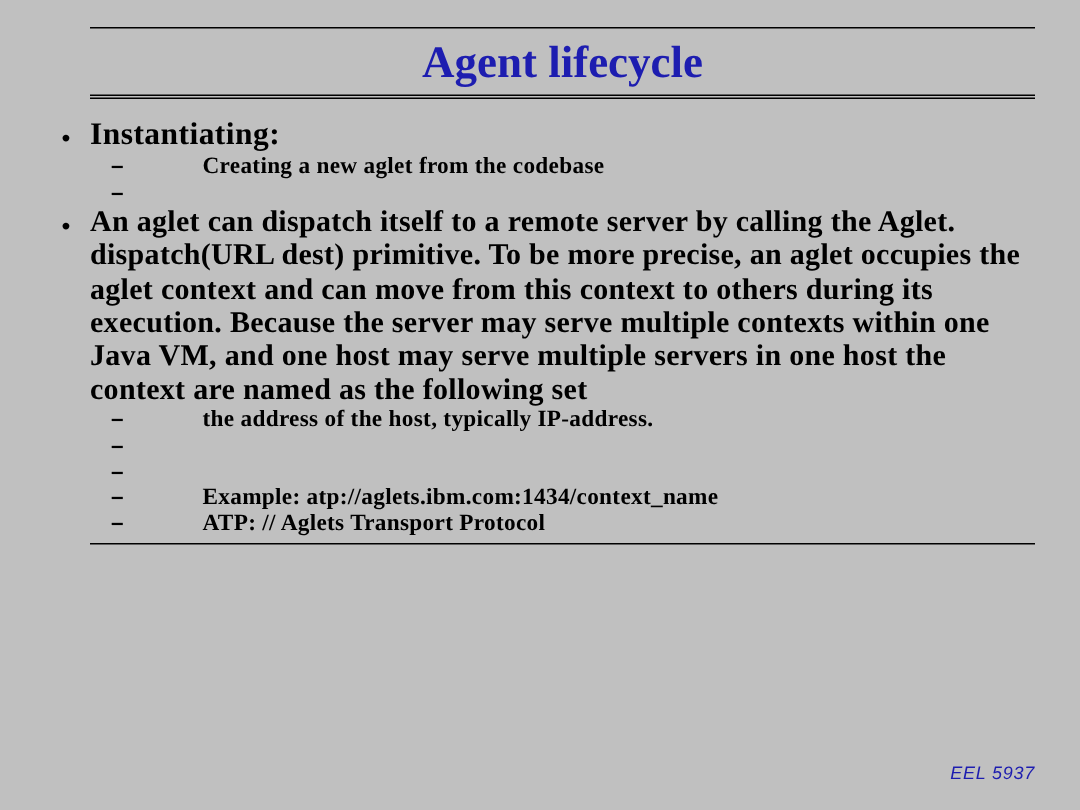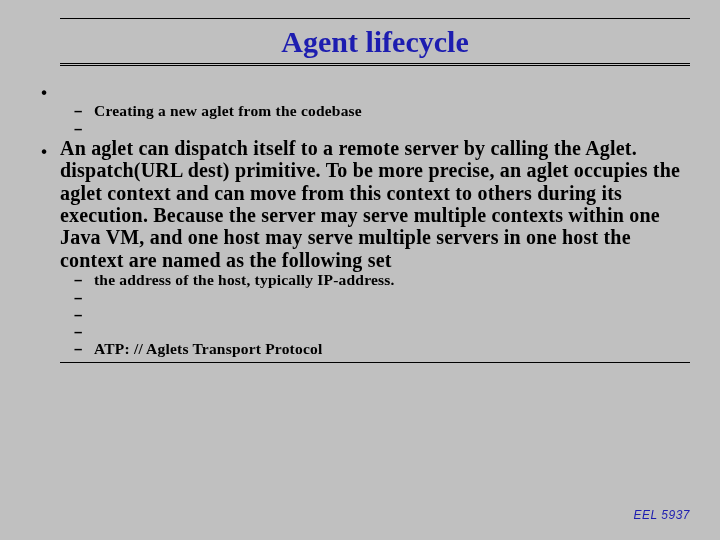--- a/index.html
+++ b/index.html
@@ -57,21 +57,21 @@
     display: flex;
     margin-bottom: 0px;
   }
   .lvl2 .dash {
     width: 20px;
     flex: 0 0 20px;
     font-size: 15px;
     line-height: 1.15;
     font-family: Verdana, sans-serif;
   }
-  .lvl2 .text { font-size: 15.5px; letter-spacing: 0.2px; }
+  .lvl2 .text { font-size: 15.5px; letter-spacing: 0.2px; margin-left: 41px; }
   .bottom-rule {
     border-top: 1.5px solid #000;
     margin-left: 32px;
     margin-right: 2px;
     margin-top: 4px;
   }
   .footer {
     position: absolute;
     right: 30px;
     bottom: 18px;
@@ -88,20 +88,21 @@
 <div class="slide">
 
   <div class="title-wrap">
     <div class="title">Agent lifecycle</div>
   </div>
 
   <div class="content">
 
     <div class="lvl1">
       <div class="bullet">•</div>
+      <div class="text">Instantiating:</div>
     </div>
     <div class="sublist">
       <div class="lvl2">
         <div class="dash">–</div>
         <div class="text">Creating a new aglet from the codebase</div>
       </div>
       <div class="lvl2">
         <div class="dash">–</div>
       </div>
     </div>
@@ -116,20 +117,21 @@
         <div class="text">the address of the host, typically IP-address.</div>
       </div>
       <div class="lvl2">
         <div class="dash">–</div>
       </div>
       <div class="lvl2">
         <div class="dash">–</div>
       </div>
       <div class="lvl2">
         <div class="dash">–</div>
+        <div class="text">Example: atp://aglets.ibm.com:1434/context_name</div>
       </div>
       <div class="lvl2">
         <div class="dash">–</div>
         <div class="text">ATP: // Aglets Transport Protocol</div>
       </div>
     </div>
 
   </div>
 
   <div class="bottom-rule"></div>

